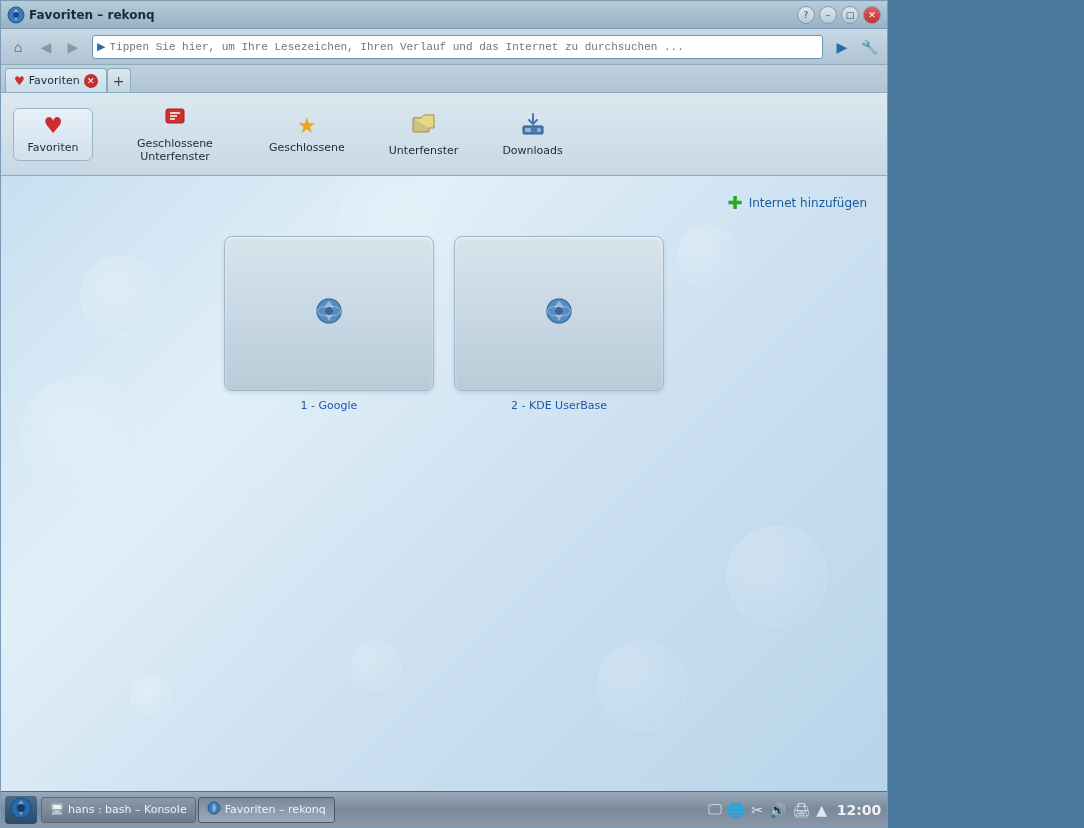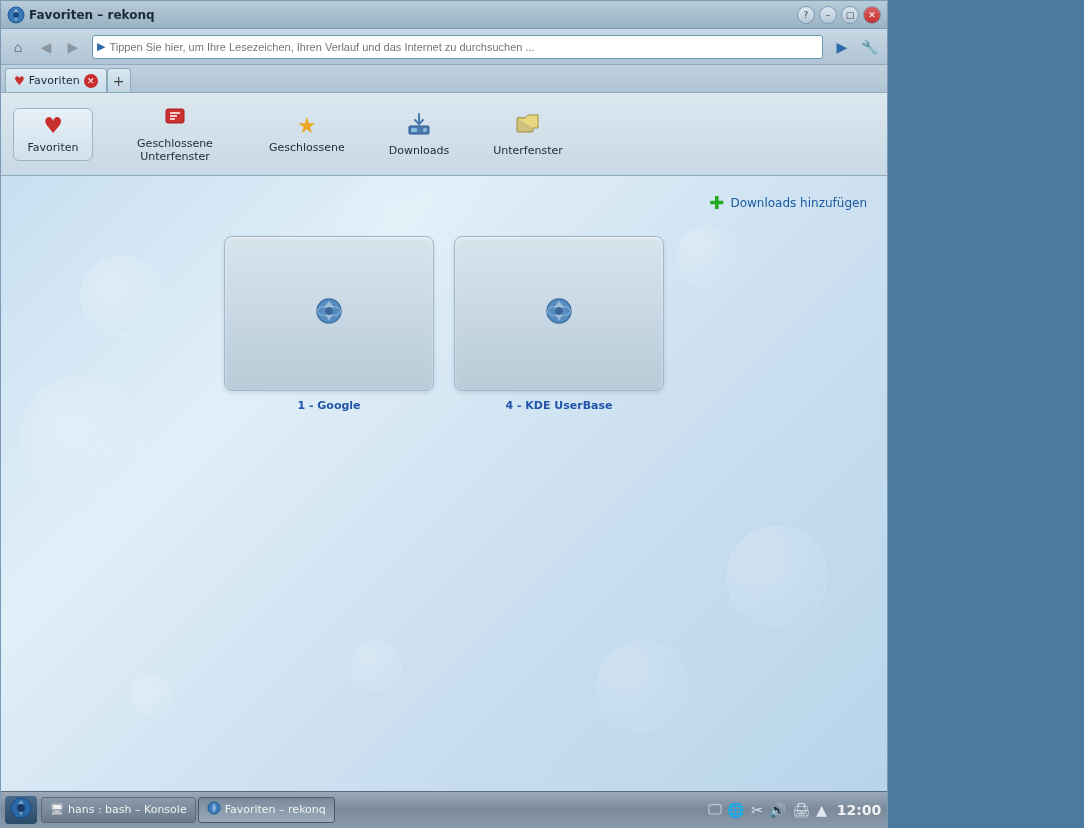--- a/index.html
+++ b/index.html
@@ -109,20 +109,21 @@
       font-size: 11px;
       margin-right: 4px;
     }
     .url-bar-input {
       flex: 1;
       border: none;
       outline: none;
       font-size: 11px;
       color: #888;
       background: transparent;
+      font-family: Liberation Mono, monospace;
     }
     .toolbar-right {
       display: flex;
       gap: 2px;
     }
 
     
     .tabbar {
       background: linear-gradient(to bottom, #c0d0dc 0%, #b0c4d4 100%);
       height: 28px;
@@ -245,21 +246,20 @@
       position: absolute;
       top: 50px;
       left: 0;
       right: 0;
       bottom: 0;
       display: flex;
       flex-direction: column;
       align-items: center;
       gap: 20px;
       padding: 10px 20px;
-      font-weight: bold;
     }
     .favorites-row {
       display: flex;
       gap: 20px;
       justify-content: center;
     }
     .favorite-item {
       display: flex;
       flex-direction: column;
       align-items: center;
@@ -416,53 +416,53 @@
       </span>
       <span class="nav-item-label" style="max-width:100px;text-align:center;line-height:1.2;">Geschlossene Unterfenster</span>
     </div>
     <div class="nav-item">
       <span class="nav-item-icon" style="color:#e8a820;">★</span>
       <span class="nav-item-label">Geschlossene</span>
     </div>
     <div class="nav-item">
       <span class="nav-item-icon">
         <svg width="24" height="24" viewBox="0 0 24 24">
+          <rect x="1" y="6" width="16" height="14" rx="1" fill="#d0c080" stroke="#a09040" stroke-width="1"></rect>
+          <path d="M1 6 L9 6 L12 3 L22 3 L22 16 L17 16" fill="#e8d880" stroke="#a09040" stroke-width="1"></path>
+        </svg>
+      </span>
+      <span class="nav-item-label">Unterfenster</span>
+    </div>
+    <div class="nav-item">
+      <span class="nav-item-icon">
+        <svg width="24" height="24" viewBox="0 0 24 24">
           <rect x="2" y="14" width="20" height="8" rx="1" fill="#4a7ab0" stroke="#2a5a90" stroke-width="1"></rect>
           <rect x="4" y="16" width="6" height="4" rx="1" fill="#8abadc"></rect>
           <circle cx="18" cy="18" r="2" fill="#8abadc"></circle>
           <path d="M12 2 L12 12 L8 8 M12 12 L16 8" stroke="#4a7ab0" stroke-width="2" fill="none" stroke-linecap="round"></path>
         </svg>
       </span>
       <span class="nav-item-label">Downloads</span>
-    </div>
-    <div class="nav-item">
-      <span class="nav-item-icon">
-        <svg width="24" height="24" viewBox="0 0 24 24">
-          <rect x="1" y="6" width="16" height="14" rx="1" fill="#d0c080" stroke="#a09040" stroke-width="1"></rect>
-          <path d="M1 6 L9 6 L12 3 L22 3 L22 16 L17 16" fill="#e8d880" stroke="#a09040" stroke-width="1"></path>
-        </svg>
-      </span>
-      <span class="nav-item-label">Unterfenster</span>
     </div>
   </div>
 
   <div class="main-content">
 
     <div class="bubble" style="width:80px;height:80px;top:80px;left:80px;opacity:0.4;"></div>
     <div class="bubble" style="width:120px;height:120px;top:200px;left:20px;opacity:0.3;"></div>
     <div class="bubble" style="width:60px;height:60px;top:50px;right:150px;opacity:0.35;"></div>
     <div class="bubble" style="width:100px;height:100px;top:350px;right:60px;opacity:0.3;"></div>
     <div class="bubble" style="width:40px;height:40px;top:500px;left:130px;opacity:0.4;"></div>
     <div class="bubble" style="width:90px;height:90px;bottom:60px;right:200px;opacity:0.25;"></div>
     <div class="bubble" style="width:50px;height:50px;bottom:100px;left:350px;opacity:0.35;"></div>
     <div class="bubble" style="width:150px;height:150px;top:-20px;right:400px;opacity:0.2;"></div>
 
     <div class="add-favorites-btn">
       <span class="add-icon">✚</span>
-      <span>Downloads hinzufügen</span>
+      <span>Internet hinzufügen</span>
     </div>
 
     <div class="favorites-grid">
 
       <div class="favorites-row">
         <div class="favorite-item">
           <div class="favorite-thumb">
             <span class="favorite-thumb-icon">
               <svg width="28" height="28" viewBox="0 0 28 28">
                 <circle cx="14" cy="14" r="12" fill="#3a7ab8" stroke="#1a5a98" stroke-width="1.5"></circle>
@@ -478,21 +478,21 @@
           <div class="favorite-thumb">
             <span class="favorite-thumb-icon">
               <svg width="28" height="28" viewBox="0 0 28 28">
                 <circle cx="14" cy="14" r="12" fill="#3a7ab8" stroke="#1a5a98" stroke-width="1.5"></circle>
                 <path d="M14 4 Q22 10 14 24 Q6 10 14 4Z" fill="rgba(255,255,255,0.4)"></path>
                 <ellipse cx="14" cy="14" rx="12" ry="5" fill="none" stroke="rgba(255,255,255,0.4)" stroke-width="1"></ellipse>
                 <circle cx="14" cy="14" r="4" fill="#1a4a88"></circle>
               </svg>
             </span>
           </div>
-          <span class="favorite-label">4 - KDE UserBase</span>
+          <span class="favorite-label">2 - KDE UserBase</span>
         </div>
       </div>
 
     </div>
   </div>
 
   <div class="taskbar">
     <div class="taskbar-kde-btn">
       <span class="kde-icon">
         <svg width="22" height="22" viewBox="0 0 22 22">

